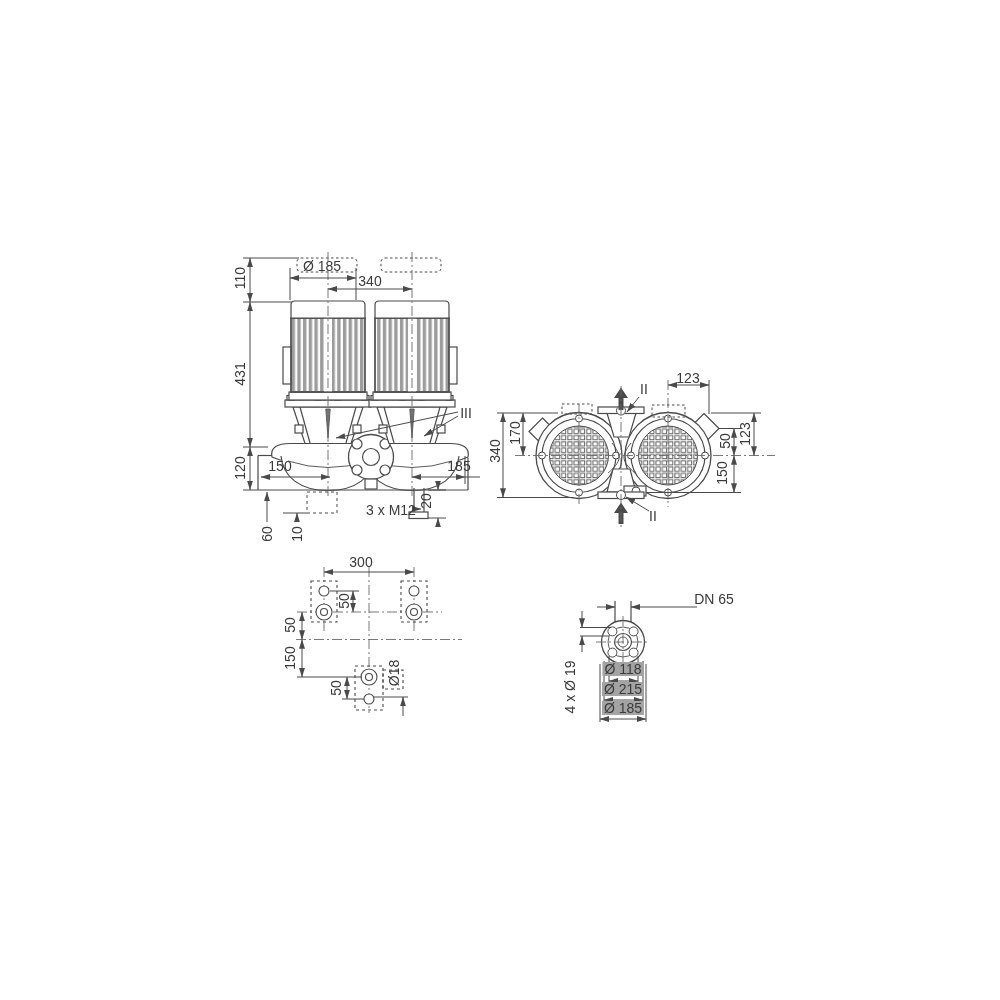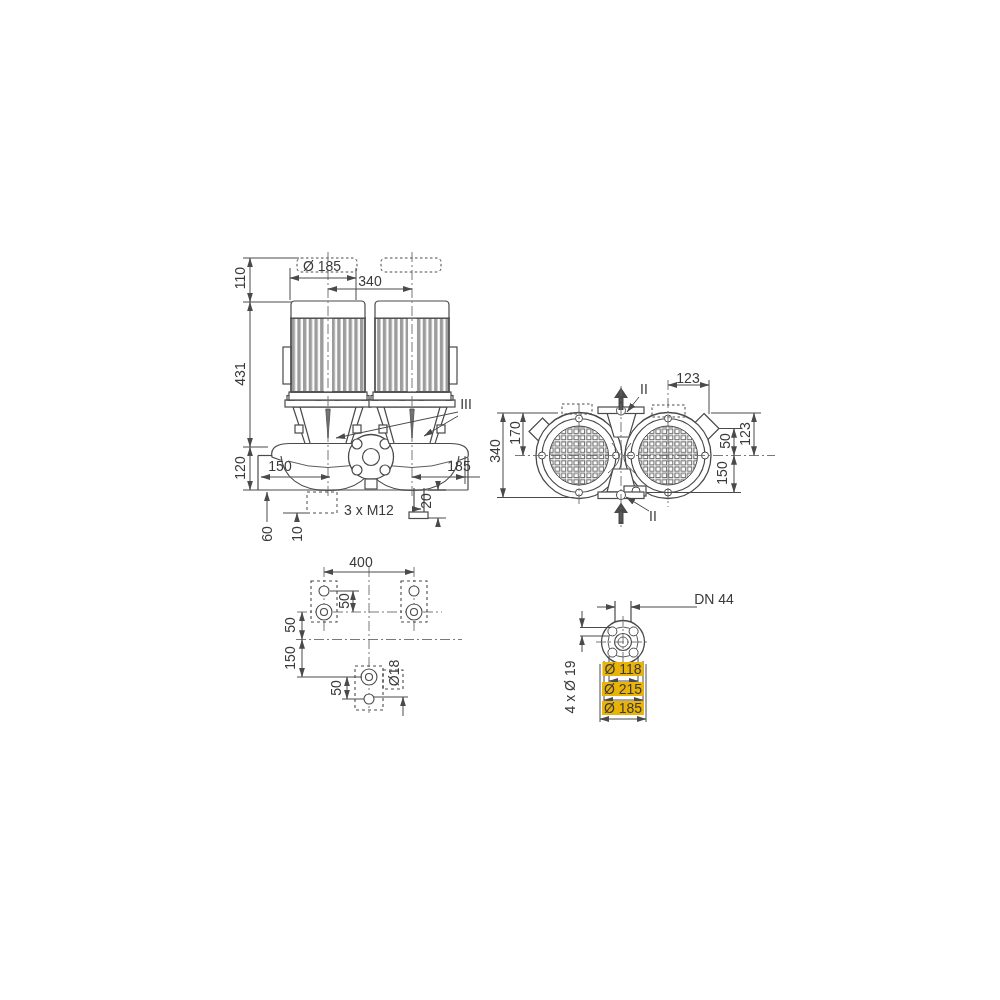--- a/index.html
+++ b/index.html
@@ -2,21 +2,21 @@
 <html><head>
 <meta charset="utf-8">
 <style>
   html,body{margin:0;padding:0;background:#fff;}
   #canvas{position:relative;width:832px;height:1000px;background:#ffffff;overflow:hidden;
           font-family:"Liberation Sans",sans-serif;}
   svg{position:absolute;left:0;top:0;}
   .lbl{position:absolute;font-size:14px;color:#3a3a3a;white-space:nowrap;
        transform:translate(-50%,-50%);line-height:1;}
   .lbl.rot{transform:translate(-50%,-50%) rotate(-90deg);}
-  .lbl.bg{background:#eab308;padding:0 2px;}
+  .lbl.bg{background:#a3a3a3;padding:0 2px;}
 </style>
 </head>
 <body>
 
 <div id="canvas">
 
 <svg width="1000" height="1000" viewBox="0 0 1000 1000">
   <defs>
     <marker id="arr" markerWidth="12" markerHeight="9" refX="9.3" refY="4" orient="auto-start-reverse" markerUnits="userSpaceOnUse">
       <path d="M0,1 L9.6,4 L0,7 Z" fill="#4a4a4a"></path>
@@ -286,38 +286,38 @@
 <div class="lbl rot" style="left:240px;top:278px">110</div>
 <div class="lbl rot" style="left:240px;top:374px">431</div>
 <div class="lbl rot" style="left:240px;top:468px">120</div>
 <div class="lbl" style="left:322px;top:266px">Ø 185</div>
 <div class="lbl" style="left:370px;top:281px">340</div>
 <div class="lbl" style="left:280px;top:466px">150</div>
 <div class="lbl" style="left:459px;top:466px">185</div>
 <div class="lbl rot" style="left:267px;top:534px">60</div>
 <div class="lbl rot" style="left:297px;top:534px">10</div>
 <div class="lbl rot" style="left:426px;top:501px">20</div>
-<div class="lbl" style="left:369px;top:510px">3 x M12</div>
-<div class="lbl" style="left:466px;top:404px">III</div>
+<div class="lbl" style="left:391px;top:510px">3 x M12</div>
+<div class="lbl" style="left:466px;top:413px">III</div>
 
 <div class="lbl rot" style="left:495px;top:451px">340</div>
 <div class="lbl rot" style="left:515px;top:433px">170</div>
 <div class="lbl" style="left:688px;top:378px">123</div>
 <div class="lbl rot" style="left:725px;top:441px">50</div>
 <div class="lbl rot" style="left:745px;top:434px">123</div>
 <div class="lbl rot" style="left:722px;top:473px">150</div>
 <div class="lbl" style="left:644px;top:389px">II</div>
 <div class="lbl" style="left:653px;top:516px">II</div>
 
-<div class="lbl" style="left:361px;top:562px">400</div>
+<div class="lbl" style="left:361px;top:562px">300</div>
 <div class="lbl rot" style="left:344px;top:601px">50</div>
 <div class="lbl rot" style="left:290px;top:625px">50</div>
 <div class="lbl rot" style="left:290px;top:658px">150</div>
 <div class="lbl rot" style="left:336px;top:688px">50</div>
 <div class="lbl rot" style="left:394px;top:673px">Ø18</div>
 
-<div class="lbl" style="left:714px;top:599px">DN 44</div>
+<div class="lbl" style="left:714px;top:599px">DN 65</div>
 <div class="lbl rot" style="left:570px;top:687px">4 x Ø 19</div>
 <div class="lbl bg" style="left:623px;top:669px">Ø 118</div>
 <div class="lbl bg" style="left:623px;top:689px">Ø 215</div>
 <div class="lbl bg" style="left:623px;top:708px">Ø 185</div>
 
 </div>
 
 </body></html>

